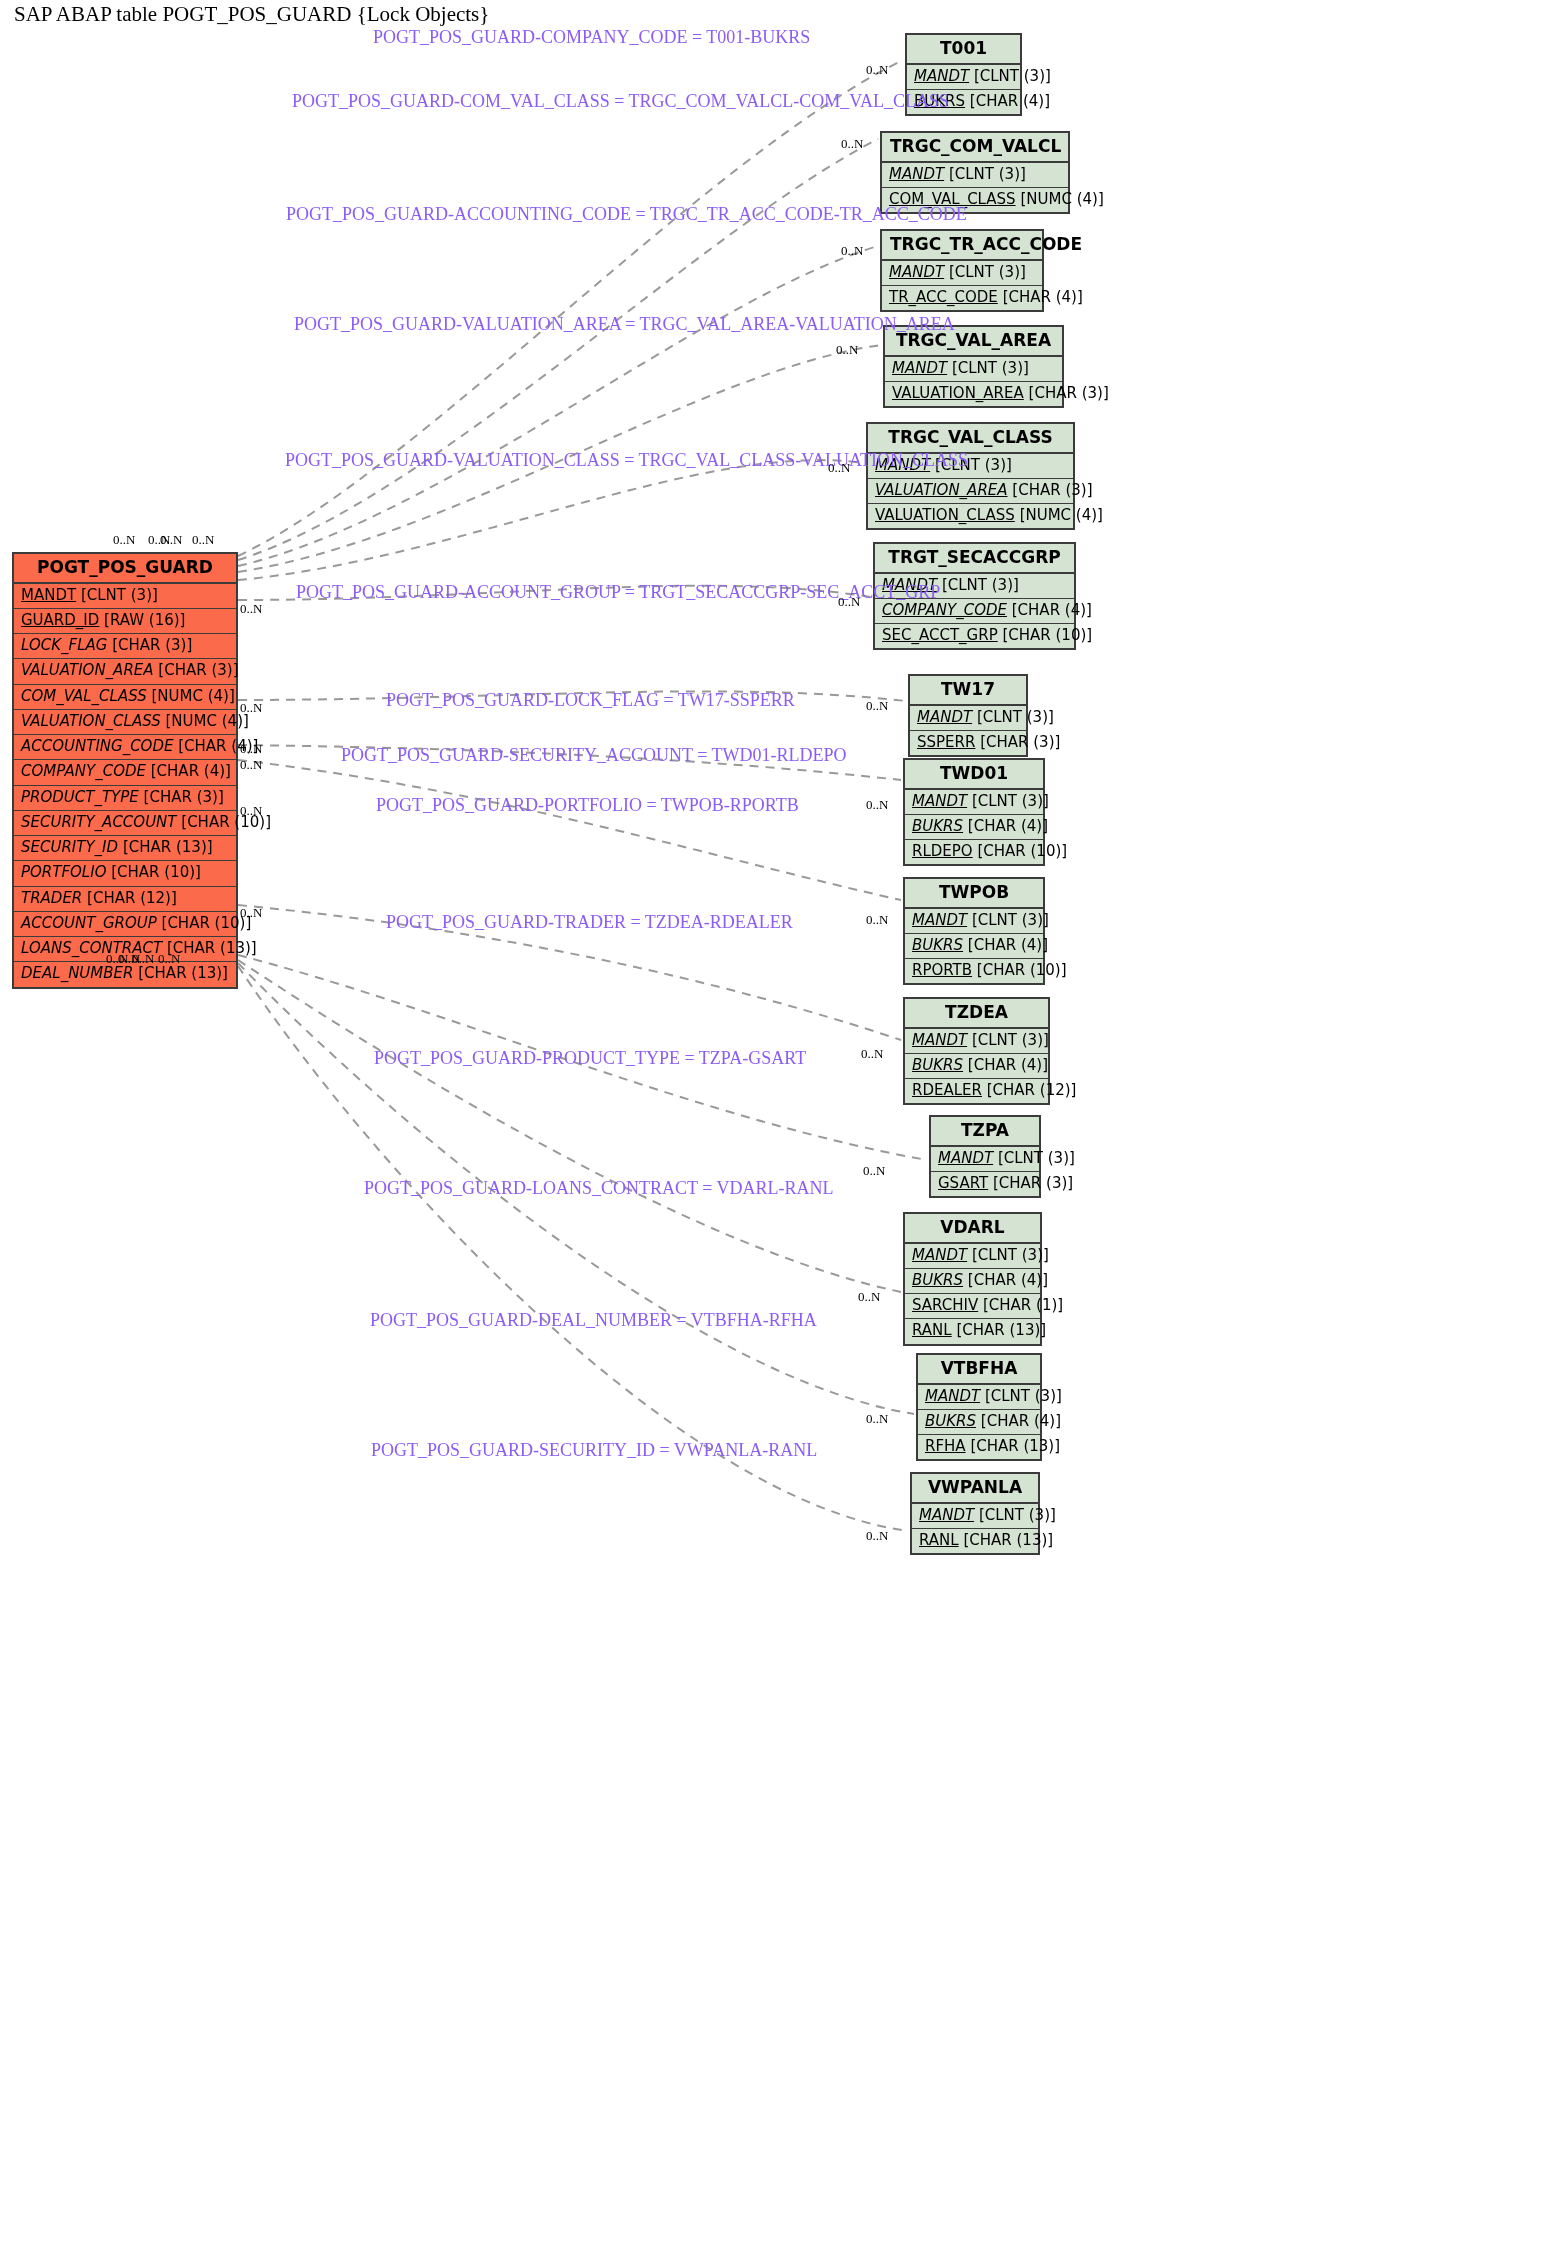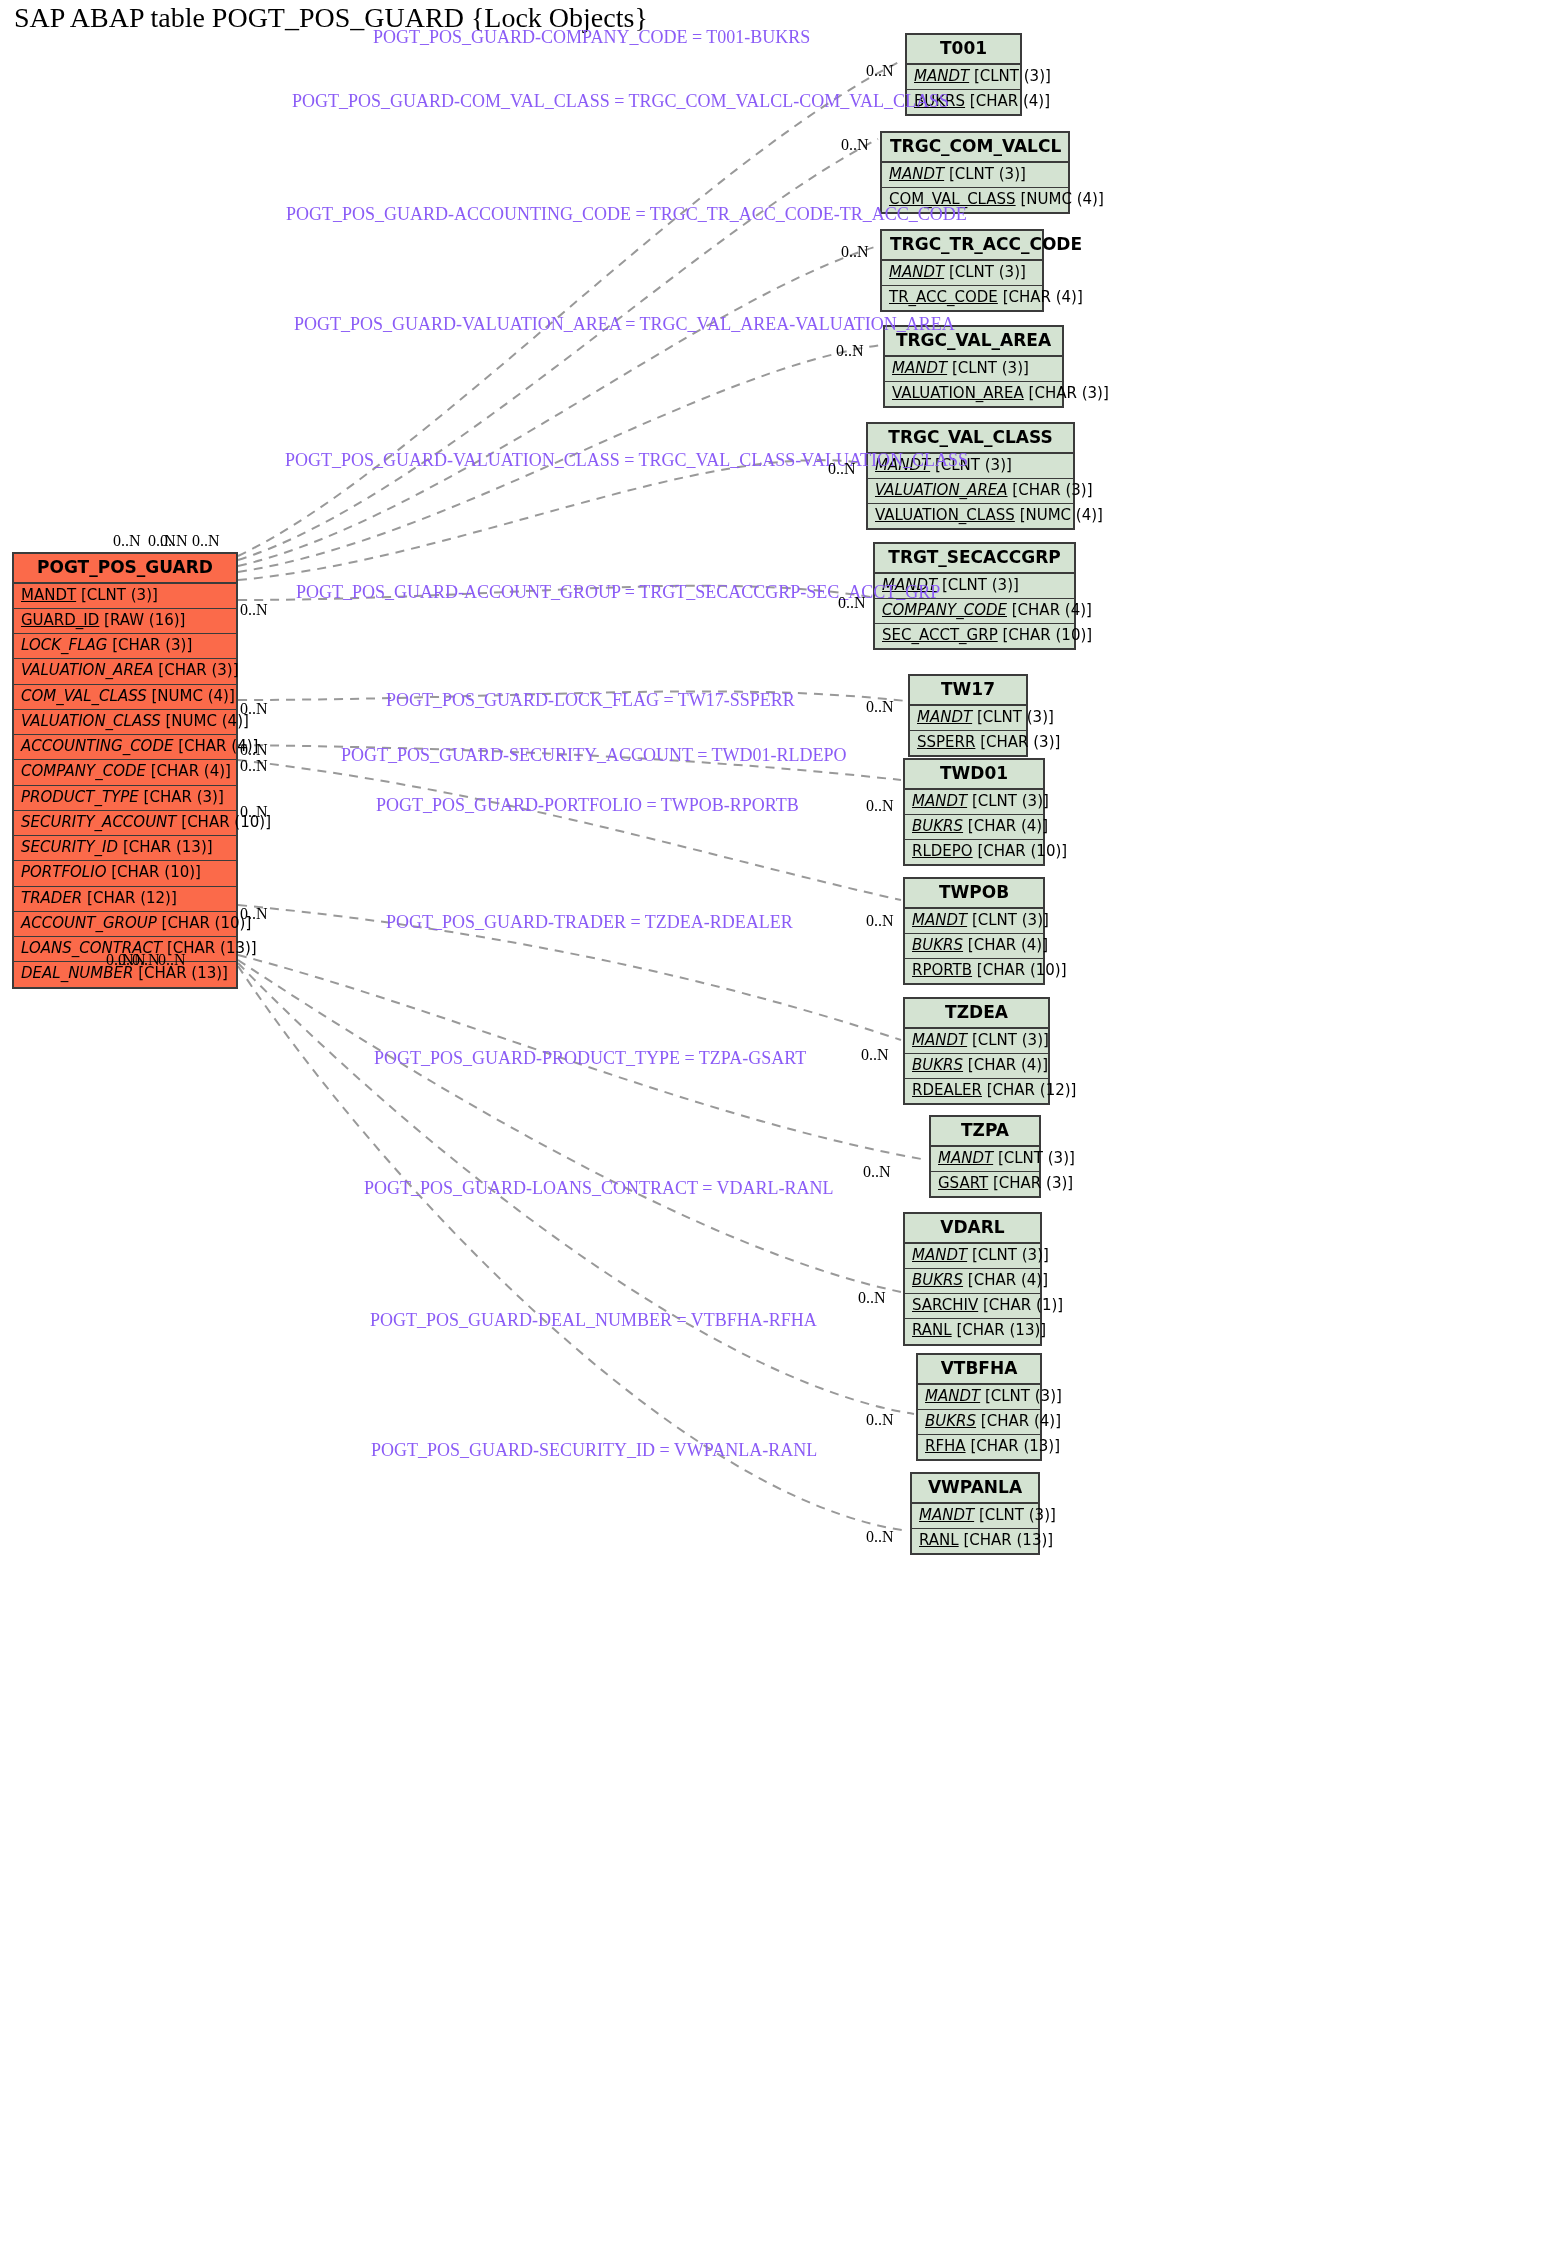--- a/index.html
+++ b/index.html
@@ -1,40 +1,40 @@
 <!DOCTYPE html>
 <html><head>
 <meta charset="utf-8">
 <style>
   html,body{margin:0;padding:0;background:#ffffff;}
   body{width:1568px;height:2263px;position:relative;font-family:"Liberation Serif",serif;color:#000;}
   #canvas{position:absolute;left:0;top:0;width:1568px;height:2263px;overflow:hidden;}
   #edges{position:absolute;left:0;top:0;width:1568px;height:2263px;pointer-events:none;}
 
-  .page-title{position:absolute;left:14px;top:2px;font-size:28px;font-family:"Liberation Serif",serif;white-space:nowrap;}
+  .page-title{position:absolute;left:14px;top:2px;font-size:21px;font-family:"Liberation Serif",serif;white-space:nowrap;}
 
   
   .entity{position:absolute;border:2px solid #3b3b3b;box-sizing:border-box;}
   .entity .ehead{font-family:"DejaVu Sans","Liberation Sans",sans-serif;font-weight:bold;font-size:17px;text-align:center;padding:4px 8px 5px 8px;border-bottom:2px solid #3b3b3b;box-sizing:border-box;white-space:nowrap;line-height:1.1;}
   .entity .erow{font-family:"DejaVu Sans","Liberation Sans",sans-serif;font-size:15px;padding:3px 7px 4px 7px;border-bottom:1px solid #3b3b3b;box-sizing:border-box;white-space:nowrap;line-height:1.15;}
   .entity .erow:last-child{border-bottom:none;}
   .entity.main{background:#7f1d1d;}
   .entity.main .ehead{background:#fb6a4a;}
   .entity.main .erow{background:#fb6a4a;}
   .entity.ref{background:#d4e3d2;}
   .entity.ref .ehead{background:#d4e3d2;}
   .entity.ref .erow{background:#d4e3d2;}
   .fname{}
   .fname.key{text-decoration:underline;}
   .fname.fk{font-style:italic;}
   .ftype{}
 
   
   .rel-label{position:absolute;font-family:"Liberation Serif",serif;font-size:18px;white-space:nowrap;color:#8b5cf6;}
-  .card{position:absolute;font-family:"Liberation Serif",serif;font-size:16px;white-space:nowrap;color:#000;}
+  .card{position:absolute;font-family:"Liberation Serif",serif;font-size:13px;white-space:nowrap;color:#000;}
 </style>
 </head>
 <body>
 
 <div id="canvas">
 
   <svg id="edges" viewBox="0 0 1568 2263" xmlns="http://www.w3.org/2000/svg">
       <path d="M238,556 C420,470 700,160 903,60" fill="none" stroke="#999999" stroke-width="2" stroke-dasharray="9,7"></path>
       <path d="M238,560 C430,500 700,230 878,139" fill="none" stroke="#999999" stroke-width="2" stroke-dasharray="9,7"></path>
       <path d="M238,566 C440,520 700,300 878,246" fill="none" stroke="#999999" stroke-width="2" stroke-dasharray="9,7"></path>

